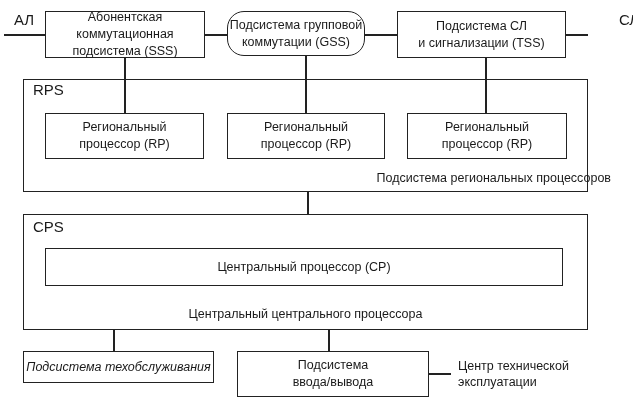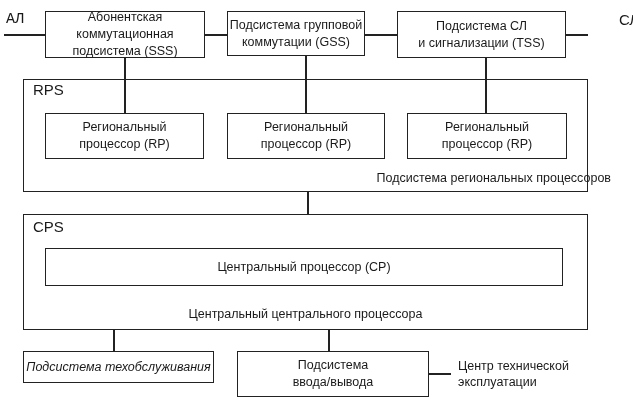--- a/index.html
+++ b/index.html
@@ -12,34 +12,34 @@
   .line { position:absolute; background:#222; }
   .h { height:1.5px; }
   .v { width:1.5px; }
   .lbl { position:absolute; font-size:12.5px; line-height:16px; white-space:nowrap; }
   .big { font-size:15px; }
   .ml { white-space:pre-line; }
 </style>
 </head>
 <body>
 
-<div class="lbl big" style="left:6px;top:12px;font-family:Liberation Mono, monospace;">АЛ</div>
+<div class="lbl big" style="left:14px;top:12px;">АЛ</div>
 <div class="lbl big" style="left:591px;top:12px;margin-left:28px;">СЛ</div>
 
 <div class="line h" style="left:4px;top:34px;width:41px;"></div>
 <div class="line h" style="left:178px;top:34px;width:49px;"></div>
 <div class="line h" style="left:365px;top:34px;width:32px;"></div>
 <div class="line h" style="left:566px;top:34px;width:22px;"></div>
 
 <div class="box ml" style="left:45px;top:11px;width:160px;height:47px;">
   <span>Абонентская
 коммутационная
 подсистема (SSS)</span>
 </div>
-<div class="box ml" style="left:227px;top:11px;width:138px;height:45px;">
+<div class="box ml" style="left:227px;top:11px;width:138px;height:45px;border-radius:17px;">
   <span>Подсистема групповой
 коммутации (GSS)</span>
 </div>
 <div class="box ml" style="left:397px;top:11px;width:169px;height:47px;">
   <span>Подсистема СЛ
 и сигнализации (TSS)</span>
 </div>
 
 <div class="line v" style="left:124px;top:58px;height:55px;"></div>
 <div class="line v" style="left:305px;top:56px;height:57px;"></div>

